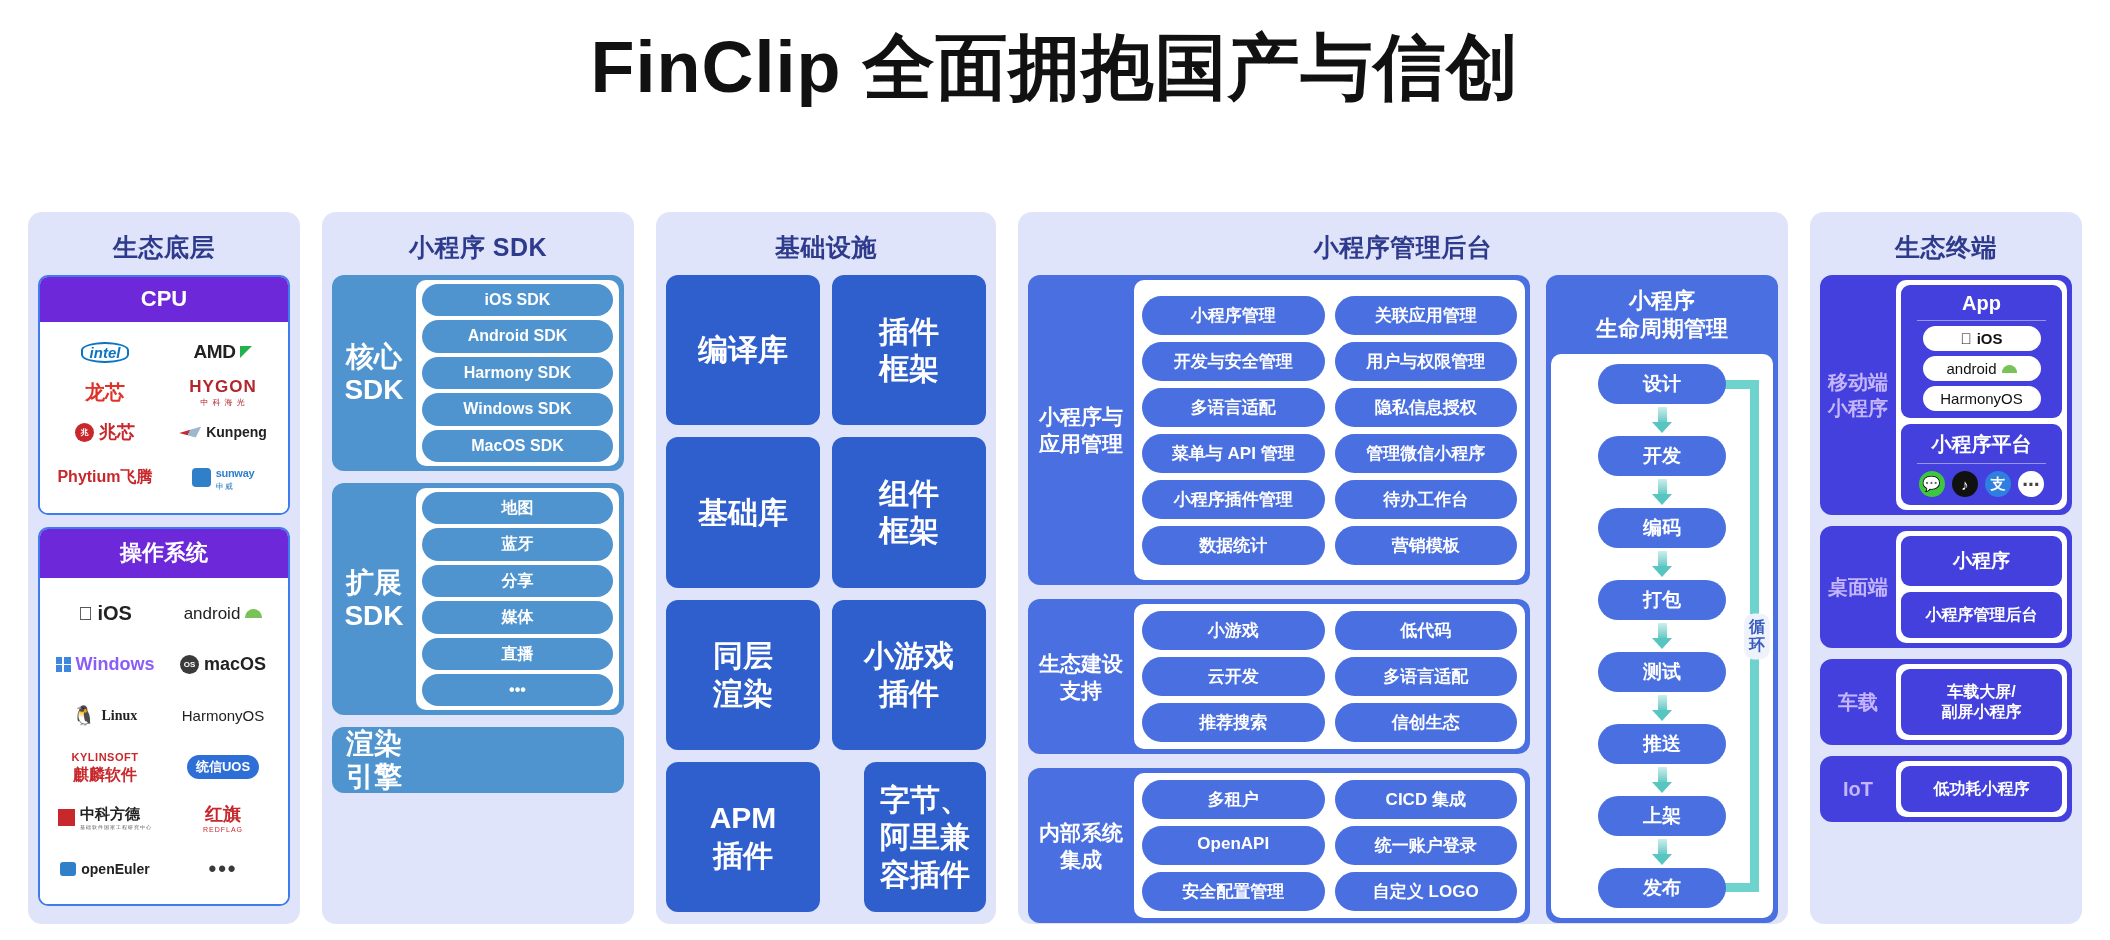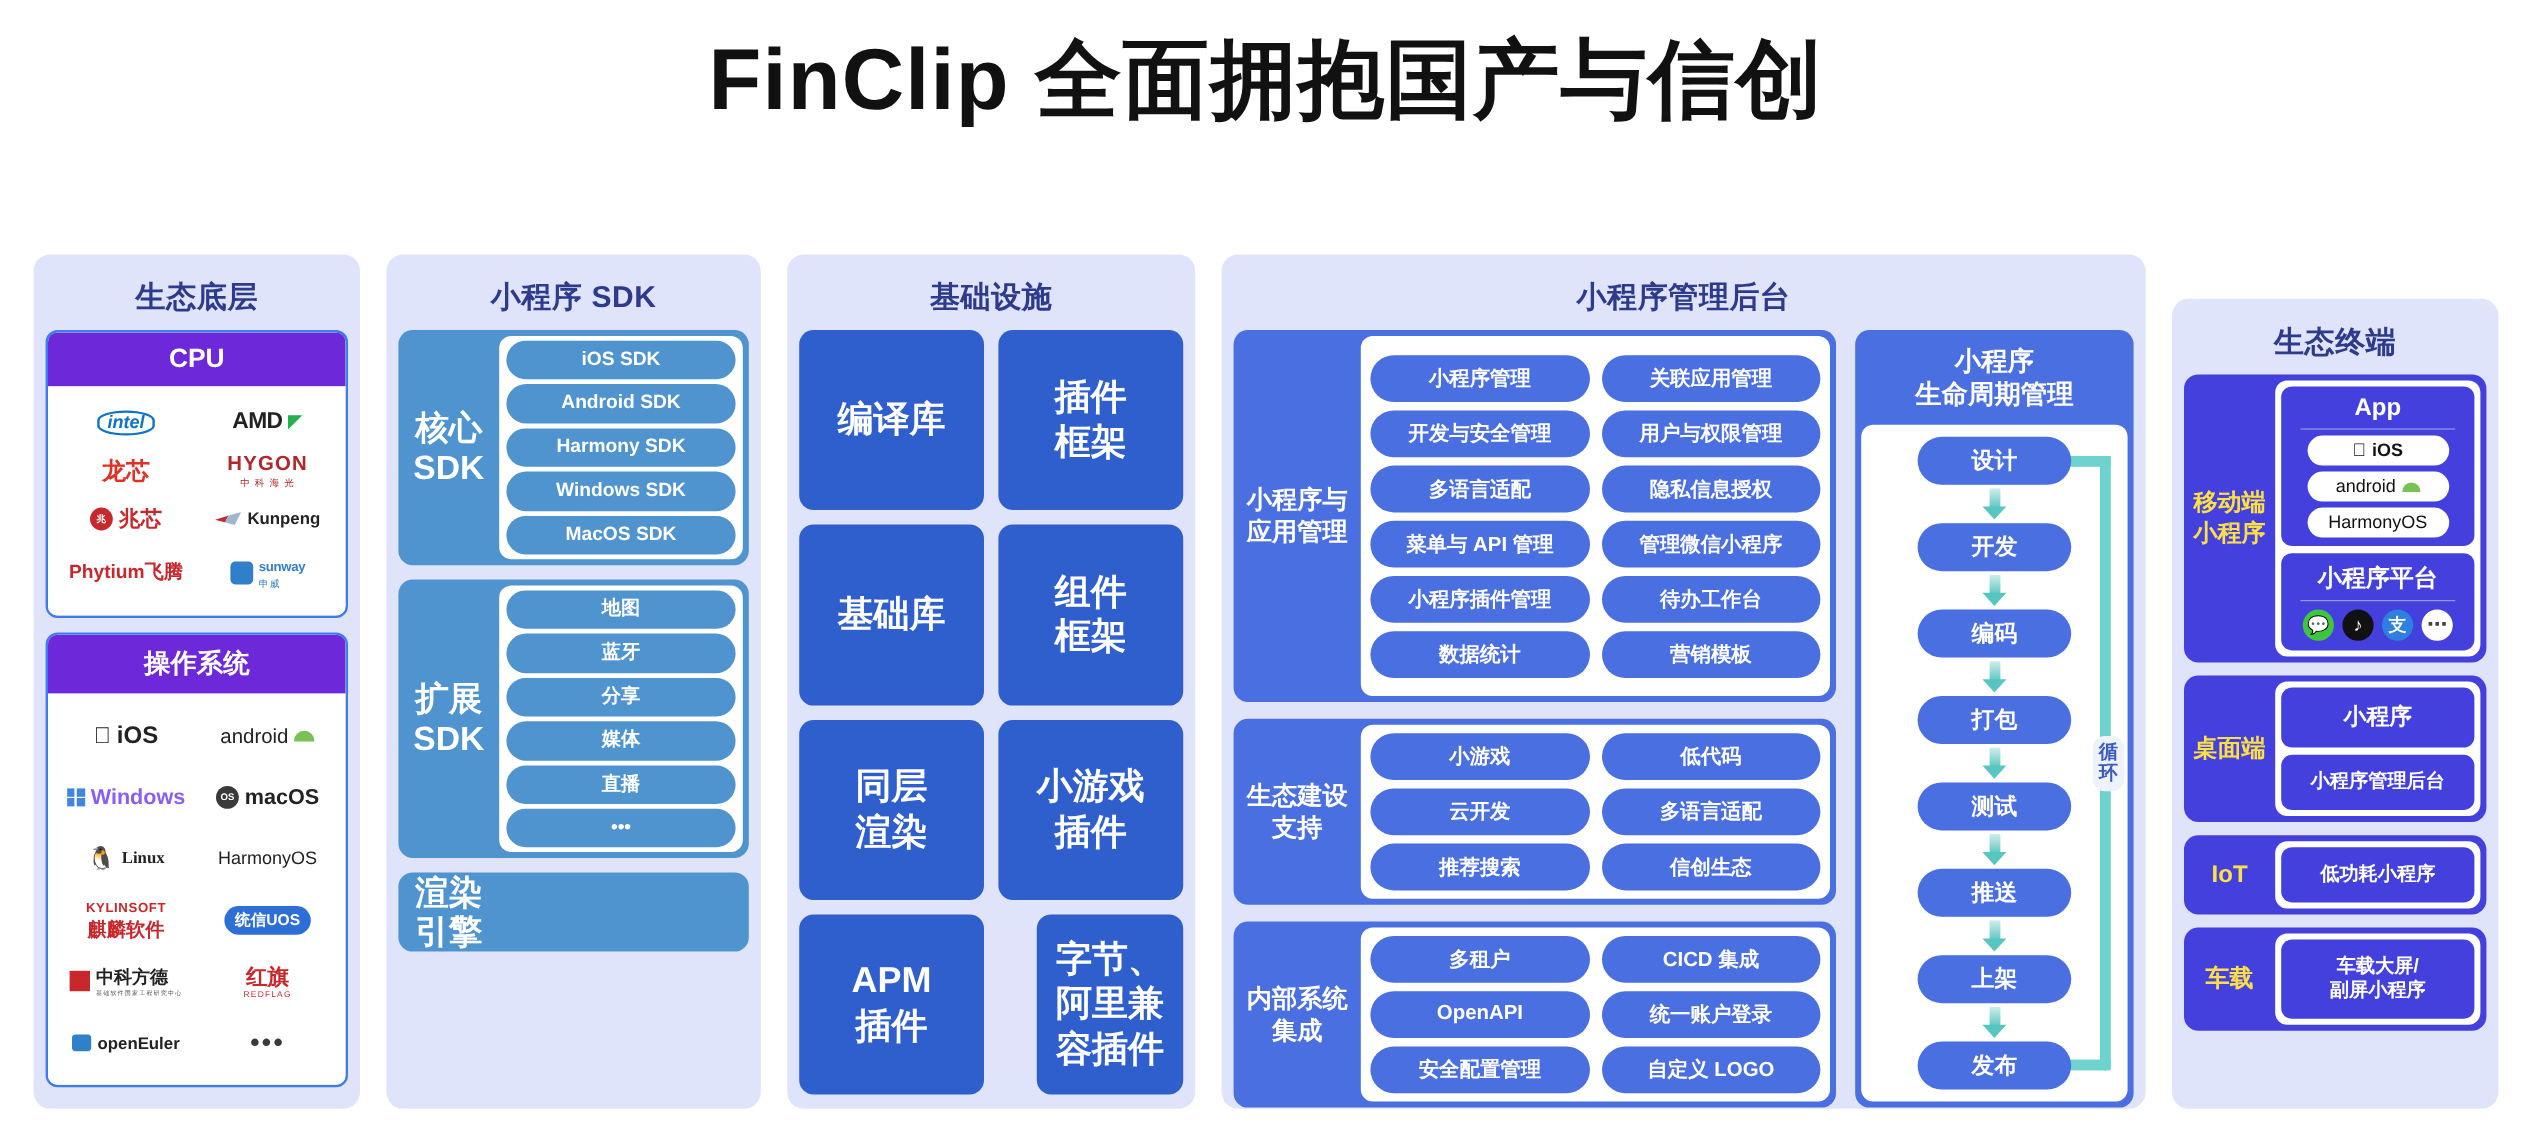--- a/index.html
+++ b/index.html
@@ -39,21 +39,21 @@
     padding: 9px 0 11px 0;
     letter-spacing: .5px;
     white-space: nowrap;
   }
 
   
   .col-eco-base   { width: 272px; }
   .col-sdk        { width: 312px; }
   .col-infra      { width: 340px; }
   .col-console    { flex: 1 1 auto; }
-  .col-terminal   { width: 272px; margin-top: 37px; }
+  .col-terminal   { width: 272px; }
 
   
   .panel { border-radius: 10px; overflow: hidden; background:#ffffff; border:2px solid #3e7bef; }
   .panel + .panel { margin-top: 12px; }
   .panel-head {
     background: #6d28d9; color:#fff; text-align:center;
     font-size: 22px; font-weight:700; padding: 9px 0 10px;
   }
   .panel-body { background:#fff; padding: 10px 6px; }
   .logo-grid { display:grid; grid-template-columns: 1fr 1fr; }
@@ -189,21 +189,21 @@
     width:26px; text-align:center; z-index:4;
   }
 
   
   .term-grp {
     display:flex; align-items:stretch;
     background:#4340dd; border-radius:12px; overflow:hidden;
   }
   .term-grp + .term-grp { margin-top:11px; }
   .term-label {
-    width:76px; flex:0 0 76px; color:#fde047; text-align:center;
+    width:76px; flex:0 0 76px; color:#c4b5fd; text-align:center;
     font-size:20px; font-weight:700; line-height:1.3;
     display:flex; align-items:center; justify-content:center;
   }
   .term-items {
     flex:1; background:#fff; border-radius:10px; margin:5px 5px 5px 0;
     padding:5px; display:flex; flex-direction:column; gap:6px;
   }
   .term-box {
     background:#4340dd; border-radius:9px; padding:7px 6px;
     display:flex; flex-direction:column; align-items:center; gap:5px;
@@ -541,29 +541,29 @@
 
       <div class="term-grp">
         <div class="term-label">桌面端</div>
         <div class="term-items">
           <div class="term-simple">小程序</div>
           <div class="term-simple sm">小程序管理后台</div>
         </div>
       </div>
 
       <div class="term-grp">
-        <div class="term-label">IoT</div>
-        <div class="term-items">
-          <div class="term-simple sm">低功耗小程序</div>
-        </div>
-      </div>
-
-      <div class="term-grp">
         <div class="term-label">车载</div>
         <div class="term-items">
           <div class="term-simple sm" style="white-space:pre-line;">车载大屏/
 副屏小程序</div>
         </div>
       </div>
+
+      <div class="term-grp">
+        <div class="term-label">IoT</div>
+        <div class="term-items">
+          <div class="term-simple sm">低功耗小程序</div>
+        </div>
+      </div>
     </div>
 
   </div>
 </div>
 
 </body></html>

